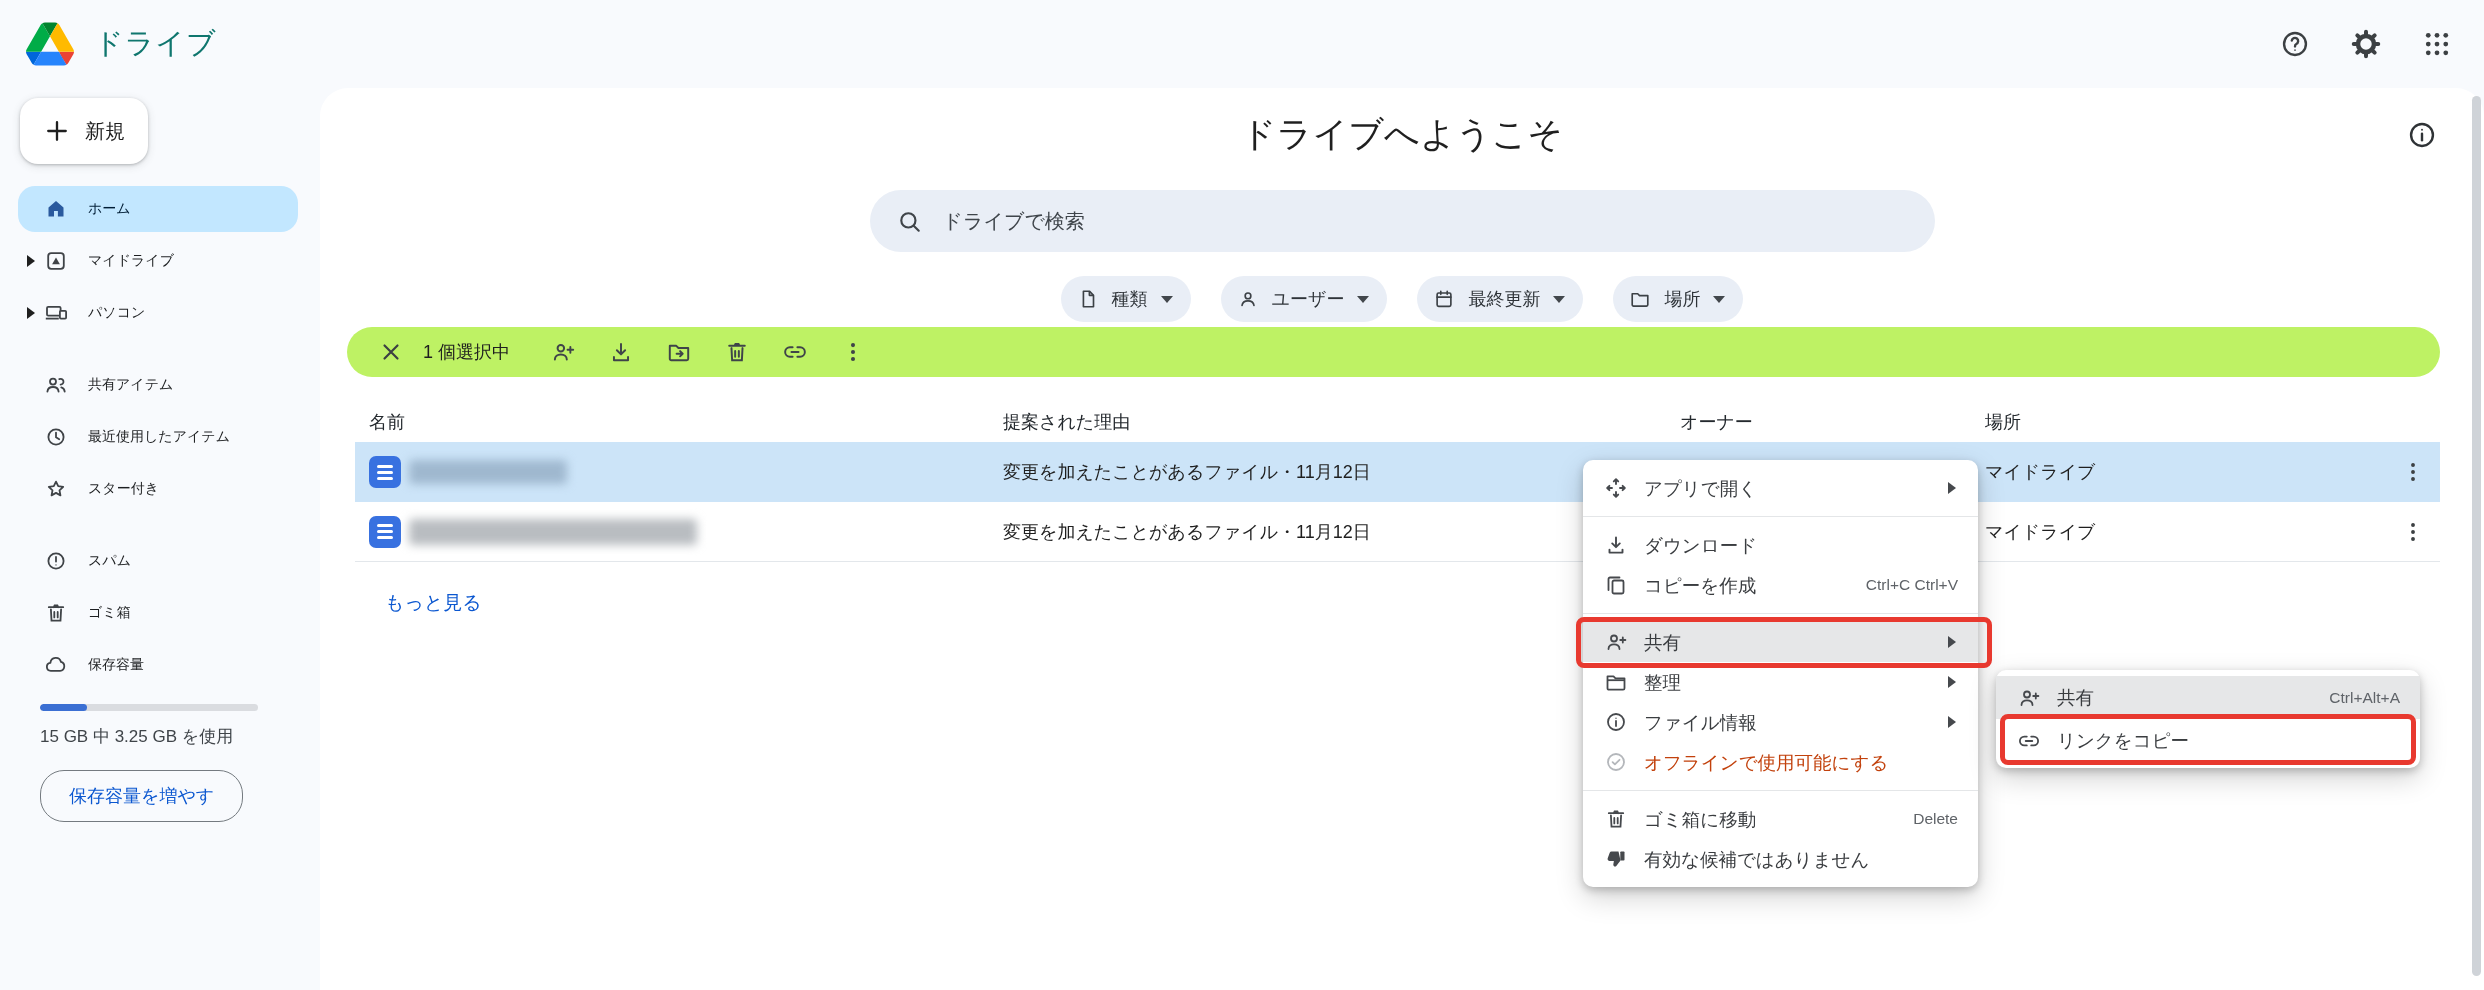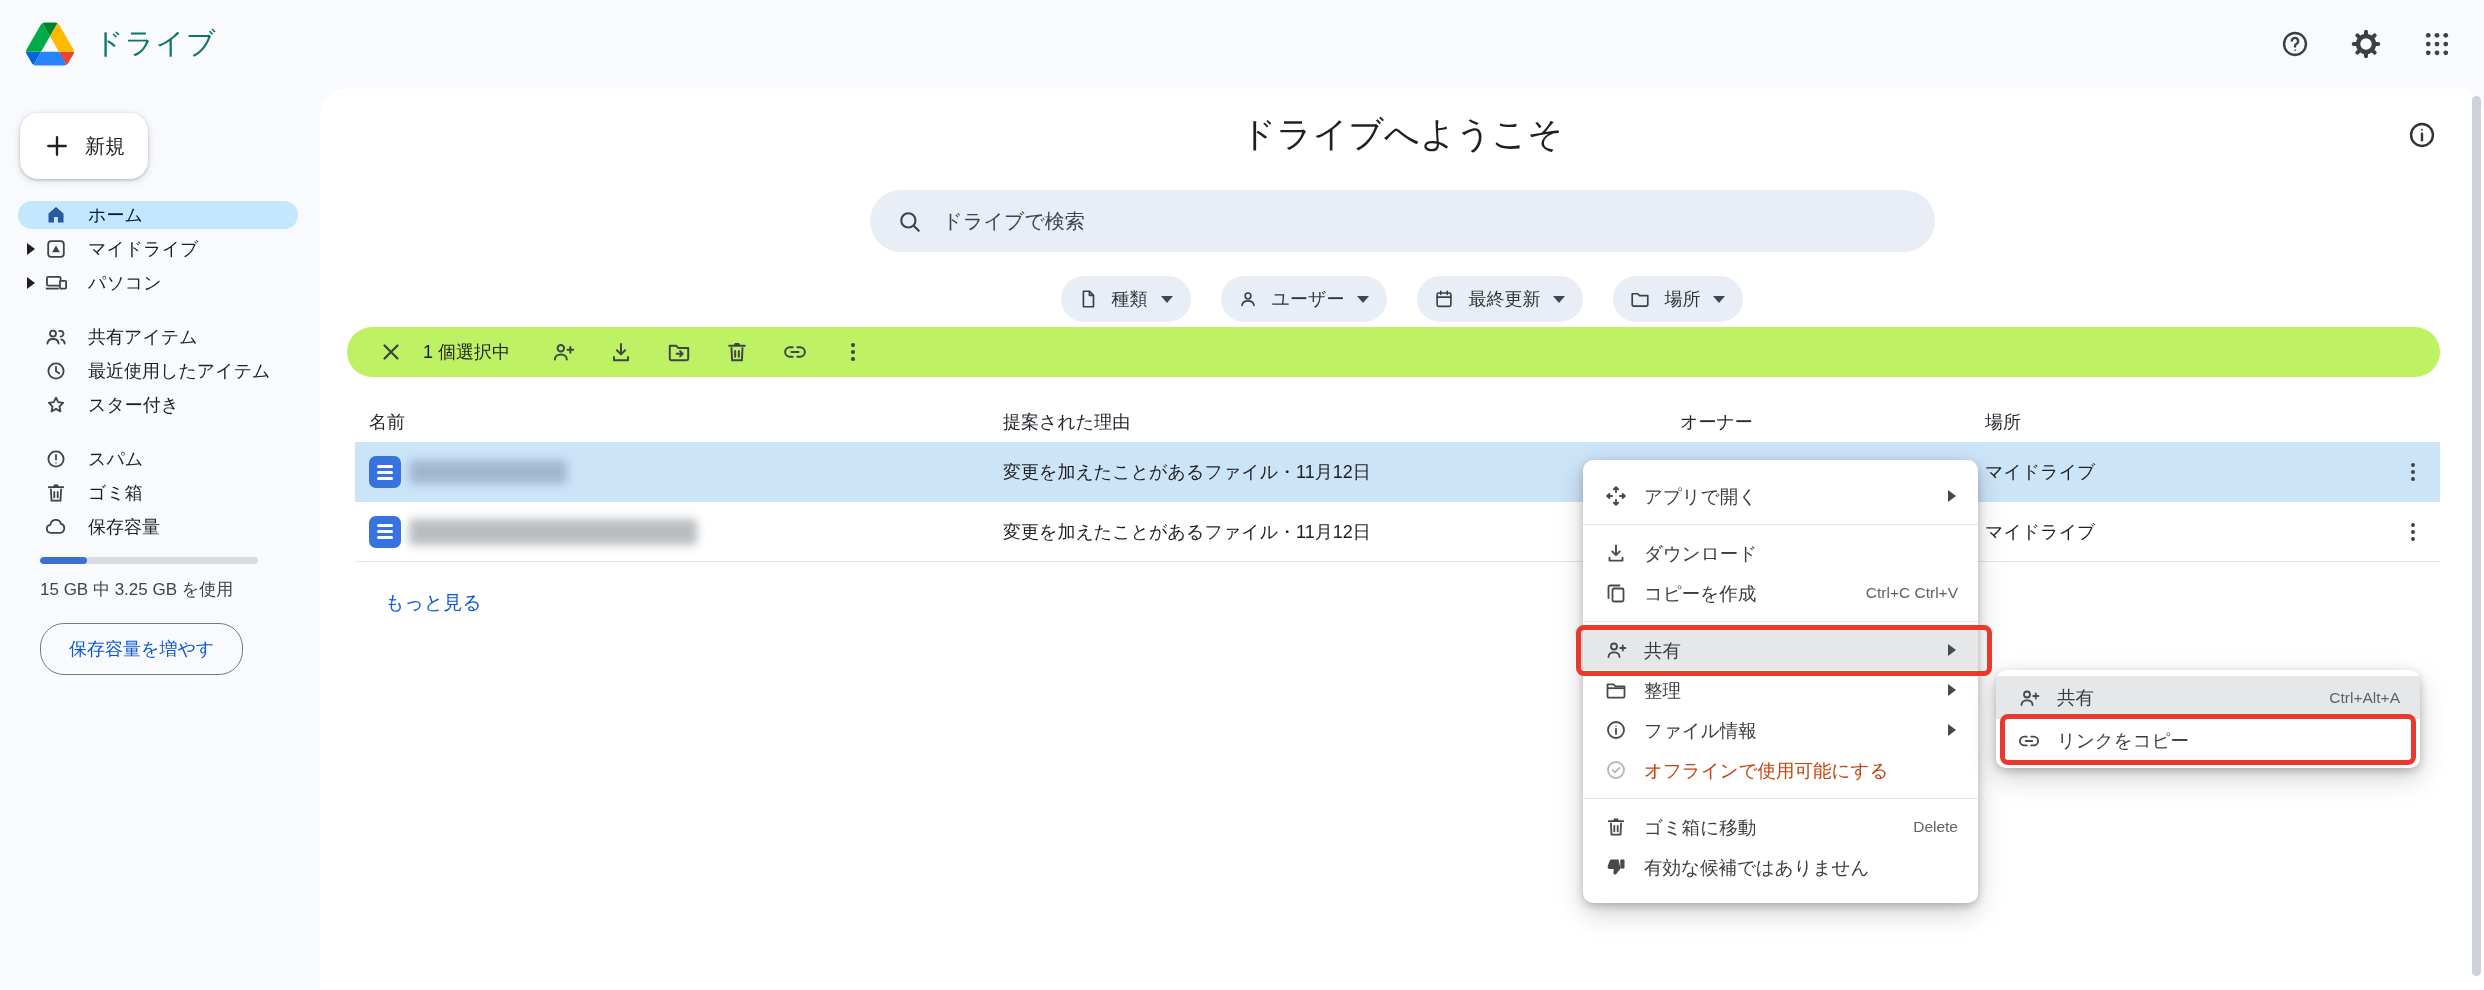--- a/index.html
+++ b/index.html
@@ -17,25 +17,25 @@
   .app-title { font-size:29px; color:#0f766e; margin-left:20px; letter-spacing:1px; }
   .topbar-actions { margin-left:auto; display:flex; align-items:center; gap:29px; padding-right:12px; }
   .tb-btn { width:42px; height:42px; border:none; background:transparent; display:flex; align-items:center; justify-content:center; color:#3c4043; cursor:pointer; }
 
   
   .app { display:flex; height:902px; }
   .sidebar { width:320px; flex:none; position:relative; }
   .content { flex:1; background:#ffffff; border-radius:28px 28px 0 0; position:relative; }
 
   
-  .new-btn { margin:25px 0 22px 20px; width:128px; height:66px; background:#fff; border:none; border-radius:18px;
+  .new-btn { margin:10px 0 22px 20px; width:128px; height:66px; background:#fff; border:none; border-radius:18px;
     box-shadow:0 1px 3px rgba(60,64,67,.3), 0 2px 8px rgba(60,64,67,.15);
     display:flex; align-items:center; justify-content:center; gap:14px; font-size:20px; color:#1f1f1f; cursor:pointer; font-family:inherit; }
-  .side-item { height:28px; margin:0 22px 6px 18px; border-radius:17px; display:flex; align-items:center;
-    padding-left:26px; gap:20px; font-size:18px; color:#1d1f21; position:relative; cursor:pointer; }
+  .side-item { height:46px; margin:0 22px 6px 18px; border-radius:17px; display:flex; align-items:center;
+    padding-left:26px; gap:20px; font-size:14px; color:#1d1f21; position:relative; cursor:pointer; }
   .side-item.active { background:#c2e7ff; color:#001d35; }
   .side-item .s-ic { width:24px; height:24px; color:#3f4347; flex:none; }
   .side-item.active .s-ic { color:#2a5a9e; }
   .expander { position:absolute; left:9px; width:0; height:0;
     border-top:6px solid transparent; border-bottom:6px solid transparent; border-left:8px solid #1f1f1f; }
   .side-gap { height:20px; }
   .storage-bar { margin:16px 62px 0 40px; height:7px; border-radius:4px; background:#dadce0; overflow:hidden; }
   .storage-fill { height:100%; border-radius:4px; background:#3b6fd3; }
   .storage-text { margin:14px 0 0 40px; font-size:17px; color:#3f4449; }
   .buy-btn { margin:22px 0 0 40px; height:52px; padding:0 28px; border:1.5px solid #747a80; border-radius:24px;
@@ -77,21 +77,21 @@
   .blur-1 { width:158px; background:#9fb8cf; }
   .blur-2 { width:288px; height:26px; background:#b9bdc1; }
   .avatar { width:30px; height:30px; border-radius:50%; background:#5d4037; }
   .rowmenu-btn { justify-self:end; padding-right:14px; border:none; background:transparent; color:#3c4043; cursor:pointer; }
   .show-more { display:inline-block; margin:28px 0 0 30px; font-size:19px; color:#0b57d0; font-weight:500; text-decoration:none; cursor:pointer;text-align:right; }
 
   .scrollbar { position:absolute; top:8px; right:3px; width:9px; height:880px; border-radius:5px; background:#cfd3d8; }
 
   
   .ctx-menu { position:absolute; left:1583px; top:460px; width:395px; background:#fff; border-radius:10px;
-    padding:16px 0; box-shadow:0 3px 8px rgba(0,0,0,.22), 0 10px 28px rgba(0,0,0,.18); z-index:20; }
+    padding:8px 0; box-shadow:0 3px 8px rgba(0,0,0,.22), 0 10px 28px rgba(0,0,0,.18); z-index:20; }
   .ctx-submenu { position:absolute; left:1996px; top:670px; width:424px; background:#fff; border-radius:10px;
     padding:6px 0; box-shadow:0 3px 8px rgba(0,0,0,.22), 0 10px 28px rgba(0,0,0,.18); z-index:25; }
   .m-wrap { position:relative; }
   .m-item { height:40px; display:flex; align-items:center; gap:16px; padding:0 20px 0 21px; font-size:18.5px; color:#3a3d40; cursor:pointer; }
   .ctx-submenu .m-item { height:43px; }
   .m-item.highlight { background:#e6e7e8; }
   .m-item.disabled { color:#c2410c; cursor:default; }
   .m-ic { width:24px; height:24px; color:#46494d; flex:none; }
   .m-item.disabled .m-ic { color:#b4b7bb; }
   .m-label { flex:1; white-space:nowrap; }

